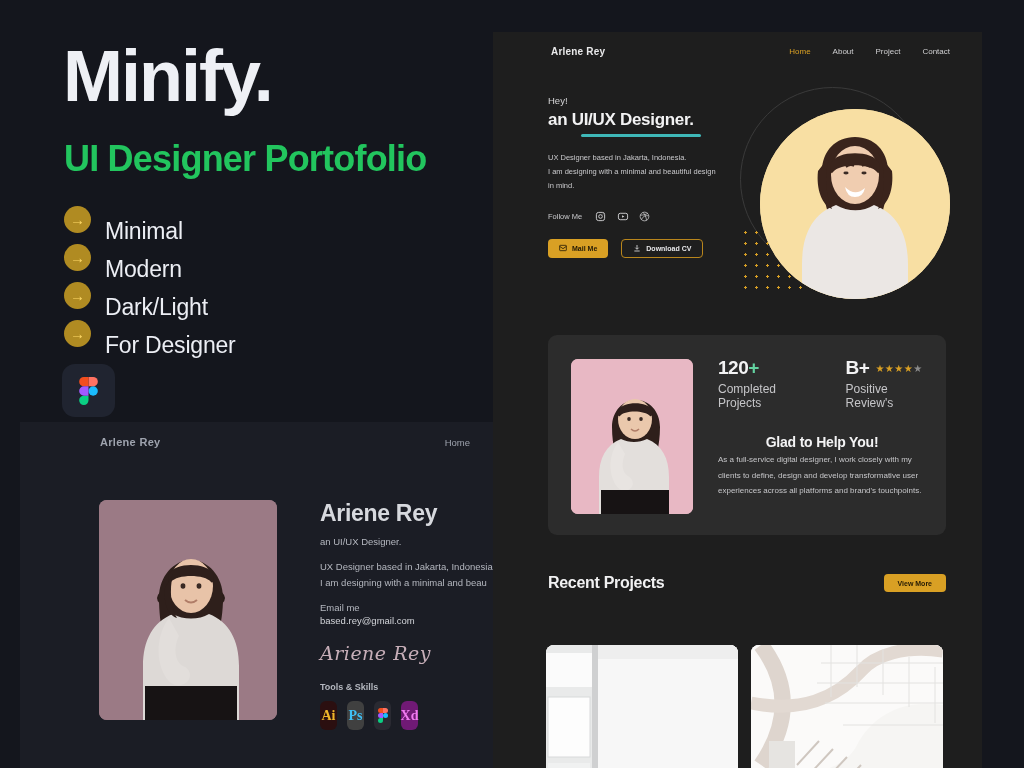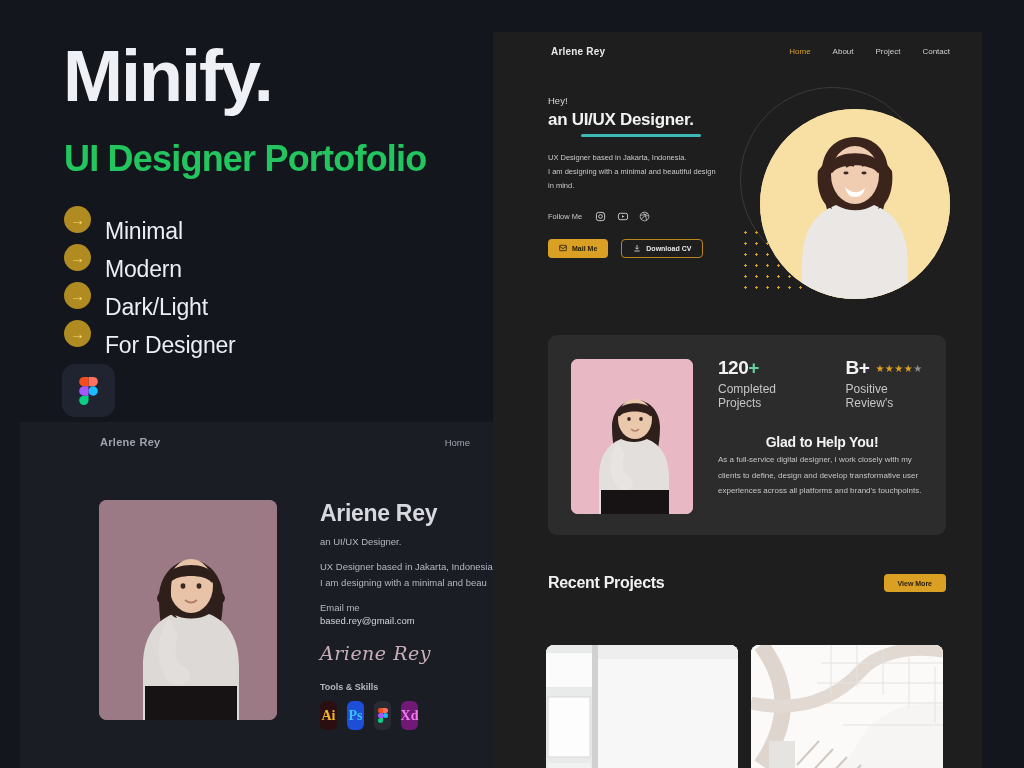--- a/index.html
+++ b/index.html
@@ -73,21 +73,21 @@
     font-family: "DejaVu Serif", serif; font-style: italic; letter-spacing: 0.5px;
   }
   .pl-tools-label { margin-top: 18px; font-size: 9px; color: #b4b7bf; font-weight: 700; }
   .pl-tools { display: flex; gap: 10px; margin-top: 9px; }
   .tool {
     width: 17px; height: 29px; border-radius: 6px;
     display: flex; align-items: center; justify-content: center;
     font-size: 14px; font-weight: 700; font-family: "Liberation Serif", serif;
   }
   .tool-ai { background: #2b0f10; color: #f0b52a; }
-  .tool-ps { background: #1d4ed8; color: #3fc0f6; }
+  .tool-ps { background: #404040; color: #3fc0f6; }
   .tool-fg { background: #2a2a32; }
   .tool-xd { background: #701a75; color: #f07cf0; }
 
   
   .panel-right {
     position: absolute; left: 493px; top: 32px; width: 489px; height: 736px;
     background: #1e1e1e; overflow: hidden;
   }
   .pr-nav { position: absolute; left: 0; top: 0; width: 100%; height: 40px; }
   .pr-brand {

